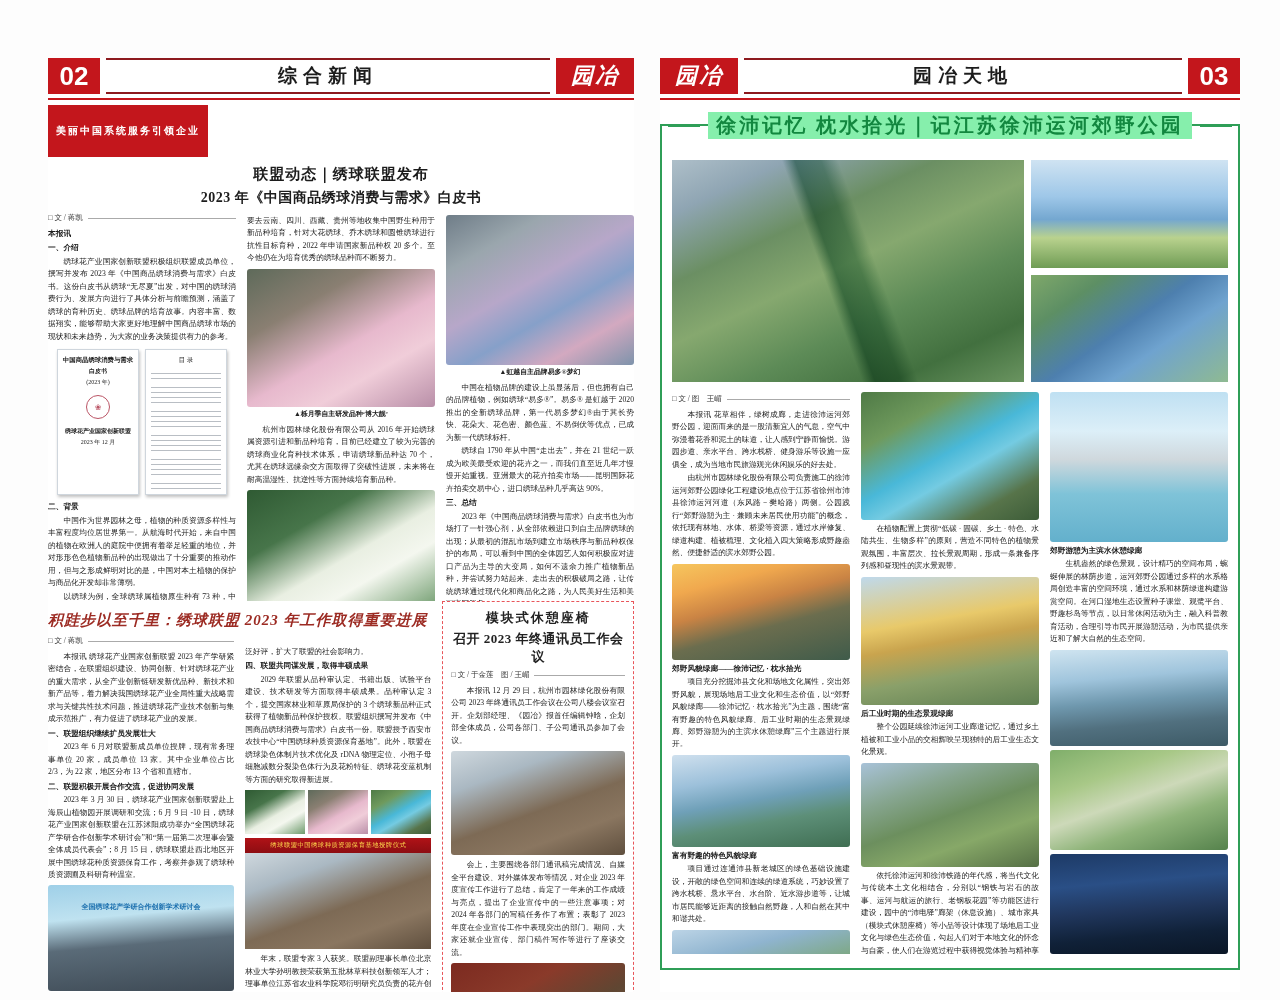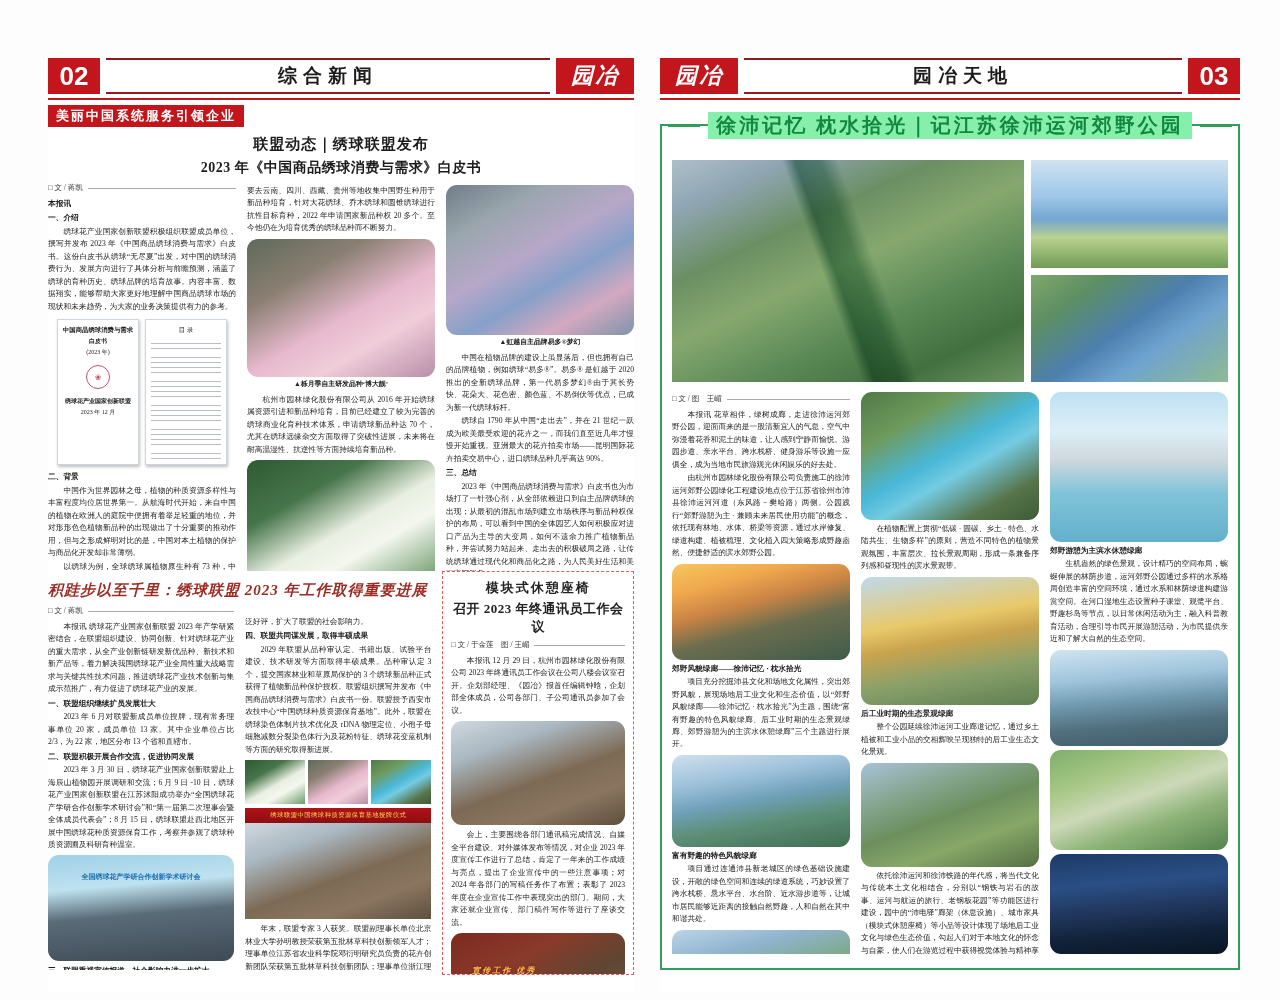--- a/index.html
+++ b/index.html
@@ -8,34 +8,34 @@
   #pageL{left:48px;width:586px;}
   #pageR{left:660px;width:580px;}
 
   
   .ph{display:flex;align-items:stretch;height:36px;border-bottom:2px solid #c3161c;padding-bottom:4px;}
   .redbox{background:#c3161c;color:#fff;display:flex;align-items:center;justify-content:center;}
   .pagenum{width:52px;font-family:"Liberation Sans",sans-serif;font-size:26px;font-weight:bold;}
   .brandbox{width:78px;font-size:22px;font-weight:bold;font-style:italic;letter-spacing:2px;}
   .band{flex:1;margin:0 6px;border-top:2px solid #8d1a1e;border-bottom:2px solid #8d1a1e;
     display:flex;align-items:center;justify-content:center;font-size:19px;font-weight:bold;letter-spacing:6px;}
-  .badge{display:inline-block;background:#c3161c;color:#fff;font-size:13px;font-weight:bold;
-    letter-spacing:2px;padding:2px 8px;margin-top:5px;}
+  .badge{display:inline-block;background:#c3161c;color:#fff;font-size:10px;font-weight:bold;
+    letter-spacing:2px;padding:19px 8px;margin-top:5px;}
 
   
   .cols{display:flex;gap:11px;}
   .col{flex:1;min-width:0;overflow:hidden;}
   .para{margin:0 0 1px 0;font-size:7.7px;line-height:1.62;text-align:justify;}
   .s-p{text-indent:2em;}
   .s-cont{text-indent:0;}
   .s-h{font-weight:bold;text-indent:0;margin-top:2px;}
   .byline{display:flex;align-items:center;gap:5px;font-size:7.5px;color:#333;margin:4px 0 5px 0;}
   .byline::after{content:"";flex:1;border-top:1px solid #aaa;}
   .caption{font-size:6.9px;text-align:center;color:#222;margin:2px 0 5px 0;font-weight:bold;}
-  .photo{width:100%;border-radius:11px;margin-top:4px;}
+  .photo{width:100%;border-radius:3px;margin-top:4px;}
 
   
   .lead-row{display:flex;margin-top:6px;}
   .techlogo{width:172px;display:flex;gap:8px;align-items:center;}
   .tl-text .t1{color:#c3161c;font-size:14px;font-weight:bold;letter-spacing:1px;}
   .tl-text .t2{color:#2bb3e6;font-size:6px;font-family:"Liberation Sans",sans-serif;}
   .tl-text .t3{display:inline-block;background:#2bb3e6;color:#fff;font-size:9px;padding:1px 6px;margin-top:2px;letter-spacing:2px;}
   .headline{flex:1;text-align:center;padding-top:2px;}
   .headline .h1{font-size:15px;font-weight:bold;letter-spacing:1px;}
   .headline .h2{font-size:14px;font-weight:bold;letter-spacing:.5px;margin-top:5px;}

